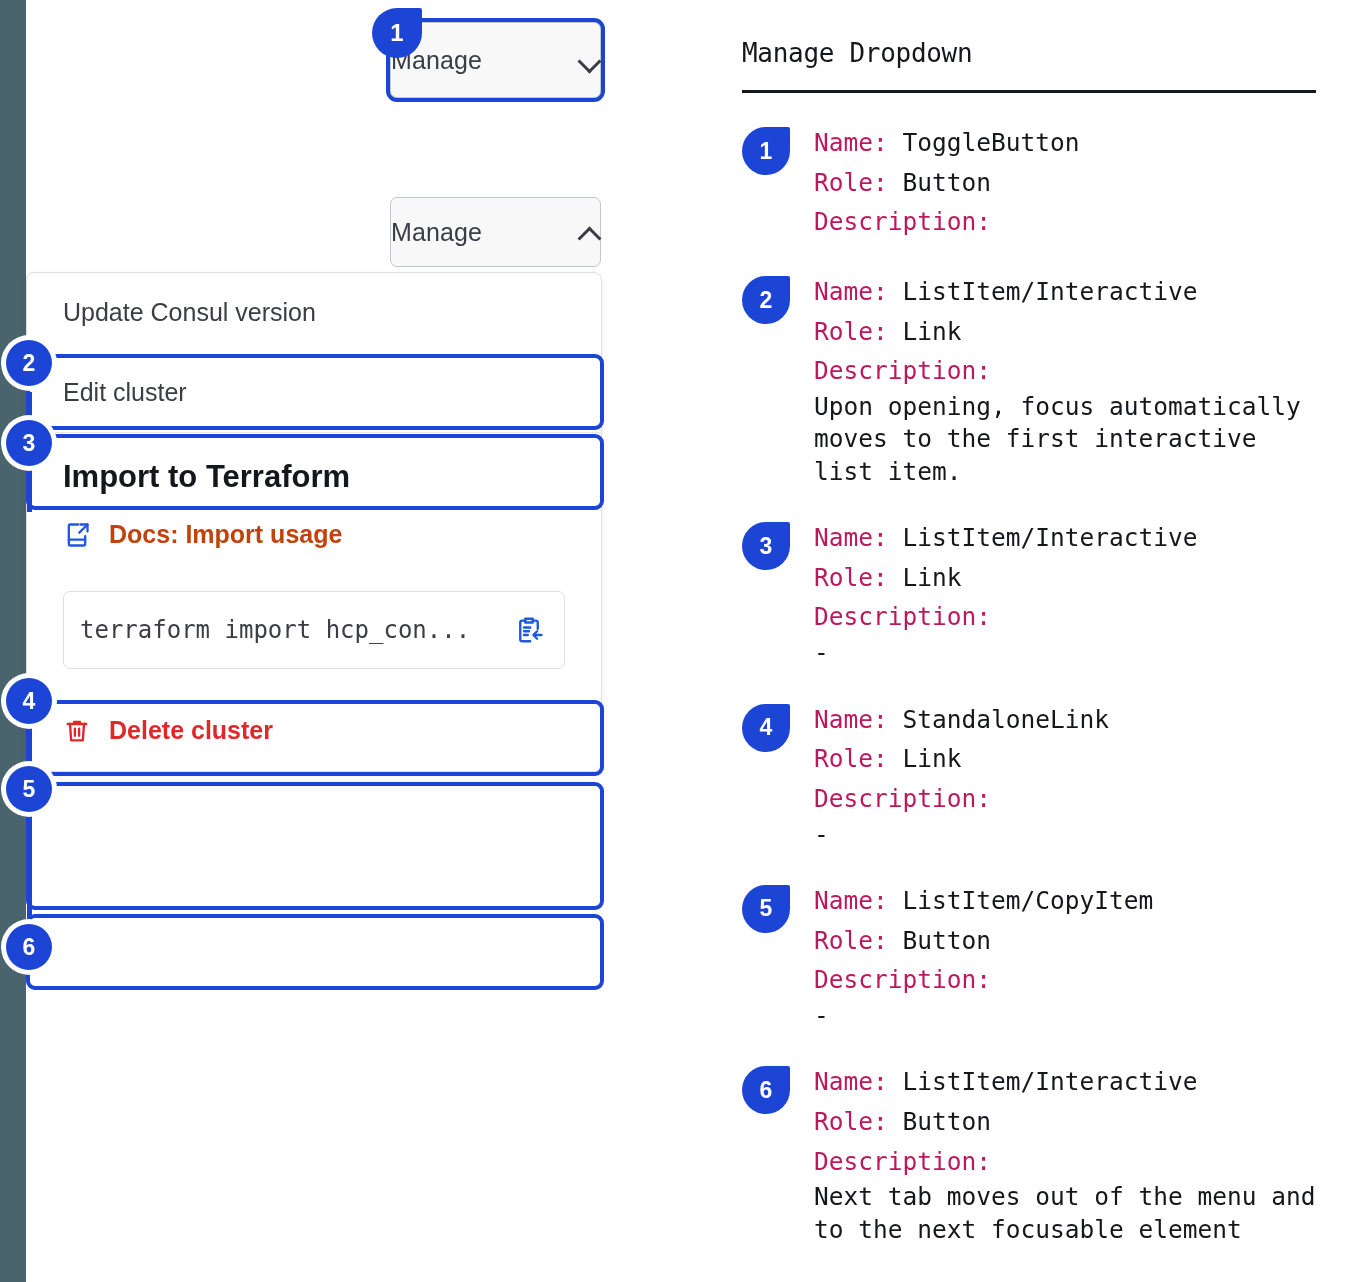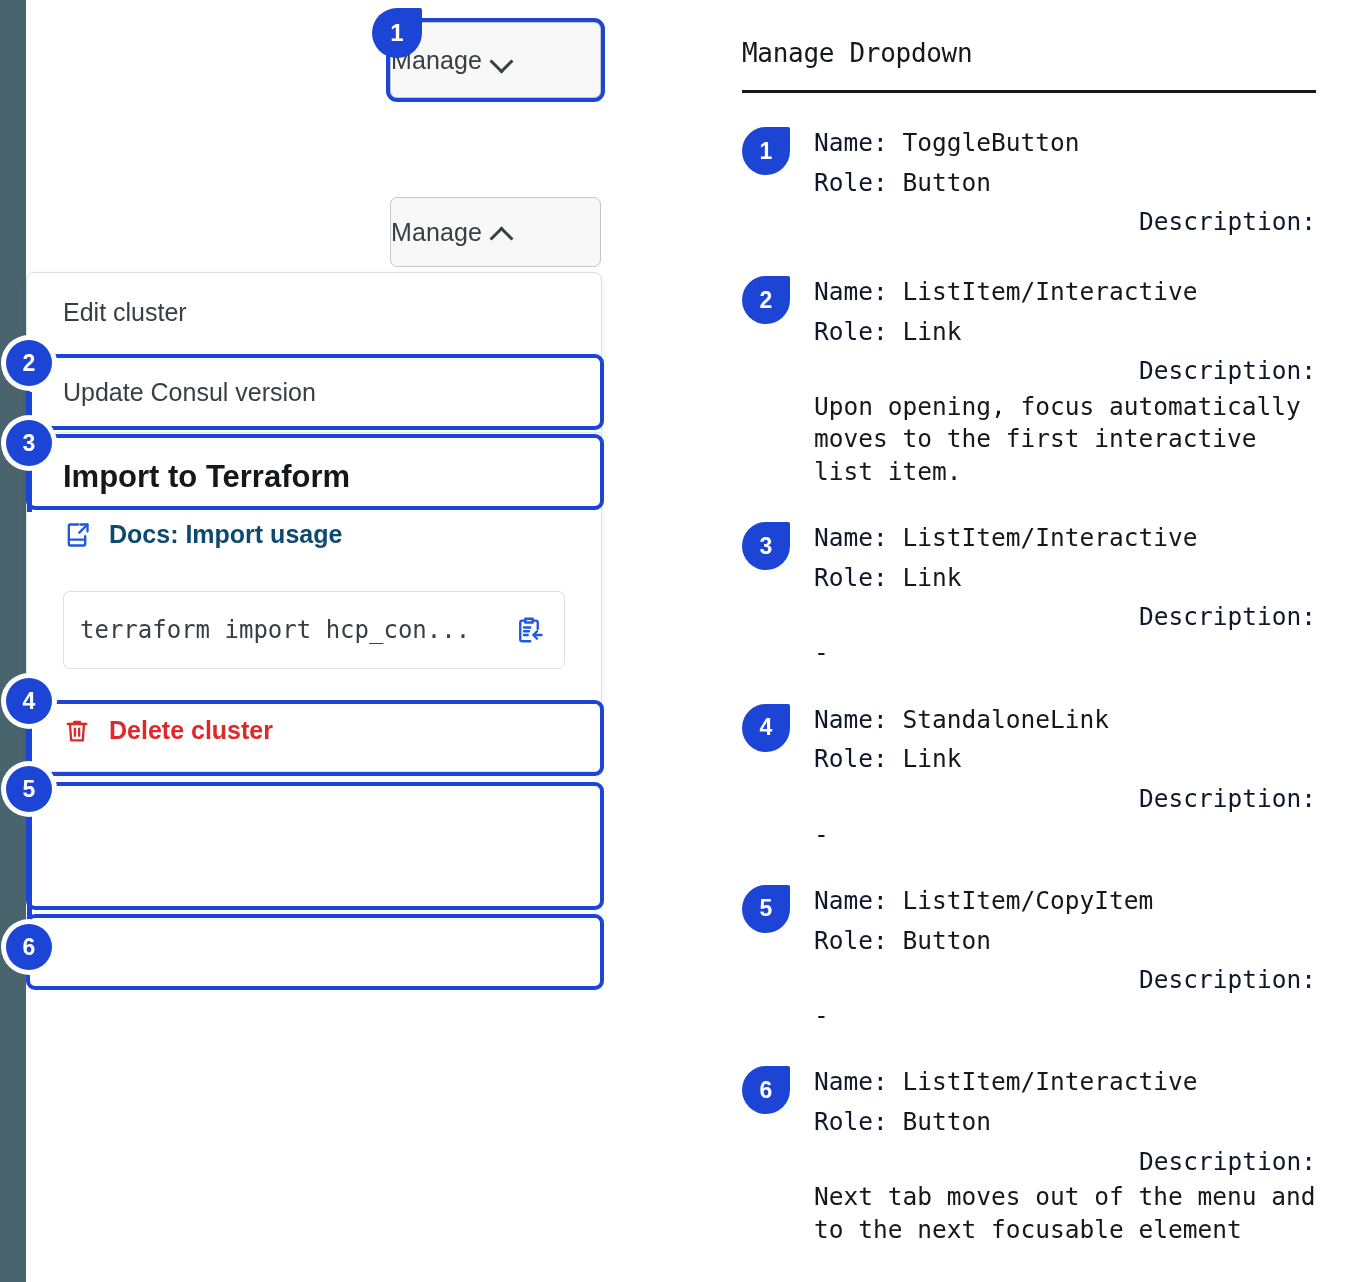--- a/index.html
+++ b/index.html
@@ -26,21 +26,21 @@
   }
 
   
   .manage-btn {
     position: absolute;
     background: #f8f8f9;
     border: 1px solid #c2c7cd;
     border-radius: 7px;
     display: flex;
     align-items: center;
-    justify-content: flex-start;
+    justify-content: space-between;
     gap: 10px;
     font-size: 25px;
     color: #3b3d45;
     letter-spacing: .1px;
   }
   .manage-btn .lbl { font-size: 25px; color: #3b3d45; }
   .manage-btn-1 {
     left: 390px; top: 22px;
     width: 211px; height: 76px;
     outline: 4px solid #1c45d6;
@@ -88,21 +88,21 @@
   }
   .menu-item {
     font-size: 25px;
     color: #3b3d45;
     padding: 26px 36px;
     line-height: 1.1;
     display: flex;
     align-items: center;
     gap: 18px;
   }
-  .menu-item.link { color: #0c4a6e; font-weight: bold; }
+  .menu-item.link { color: #c2410c; font-weight: bold; }
   .menu-item.danger { color: #e0282b; font-weight: bold; }
 
   .section-title {
     font-size: 31px;
     font-weight: bold;
     color: #16171c;
     padding: 26px 36px 0 36px;
   }
   .section-body {
     font-size: 23px;
@@ -208,21 +208,21 @@
     font-family: "Liberation Sans", sans-serif;
     font-size: 23px;
     font-weight: bold;
   }
   .doc-line {
     font-size: 24.5px;
     line-height: 1.62;
     color: #16171c;
     white-space: pre-wrap;
   }
-  .doc-key { color: #0f172a; text-align: right; }
+  .doc-key { color: #be185d; }
   .doc-val { color: #16171c; }
   .doc-desc {
     font-size: 24.5px;
     line-height: 1.32;
     color: #16171c;
     white-space: pre-wrap;
   }
 </style>
 </head>
 <body>
@@ -239,25 +239,25 @@
 
   <div class="manage-btn manage-btn-2">
     <span class="lbl">Manage</span>
     <span class="chev up"></span>
   </div>
 
   <div class="panel">
 
 
     <div class="menu-item">
+      <span>Update Consul version</span>
+    </div>
+
+    <div class="menu-item">
       <span>Edit cluster</span>
-    </div>
-
-    <div class="menu-item">
-      <span>Update Consul version</span>
     </div>
 
     <div class="divider"></div>
 
     <div class="section-title">Import to Terraform</div>
 
     <div class="menu-item link">
       <span style="display:flex;align-items:center;">
         <svg width="28" height="28" viewBox="0 0 24 24" fill="none" stroke="#1f59e0" stroke-width="2" stroke-linecap="round" stroke-linejoin="round">
           <path d="M13 3H6a1 1 0 0 0-1 1v16a1 1 0 0 0 1 1h12a1 1 0 0 0 1-1v-7"></path>

